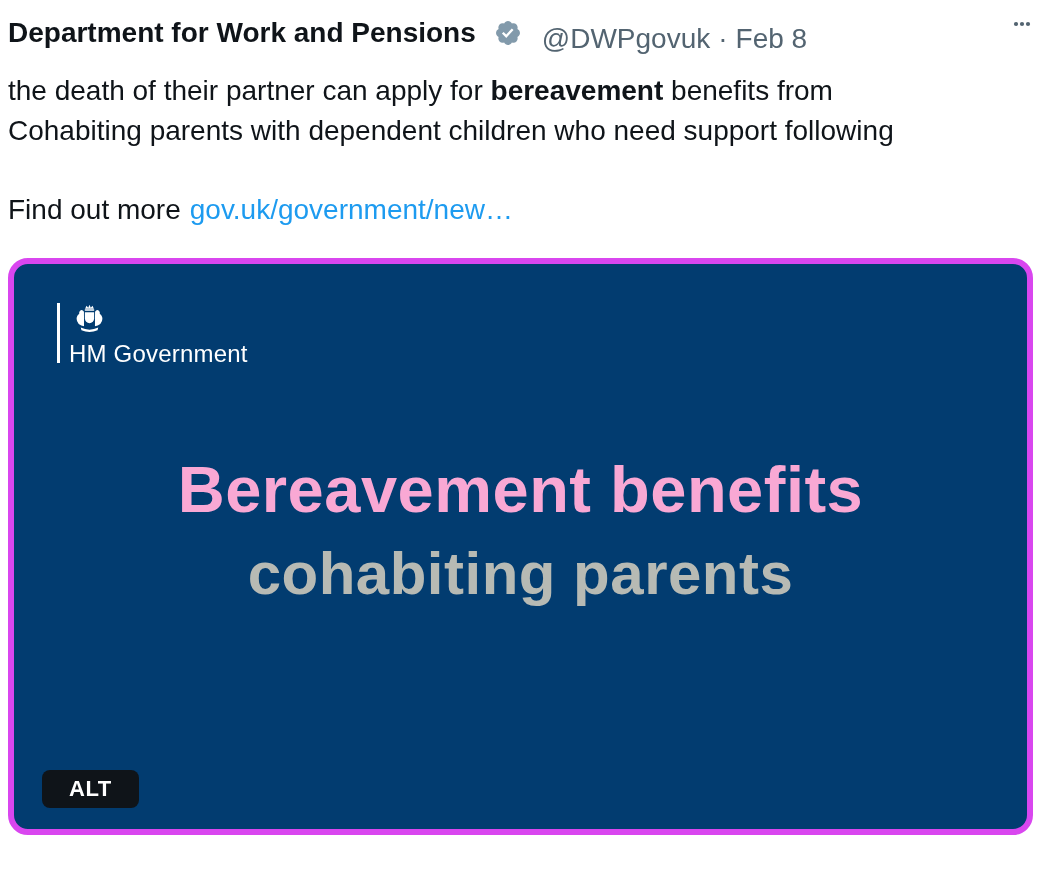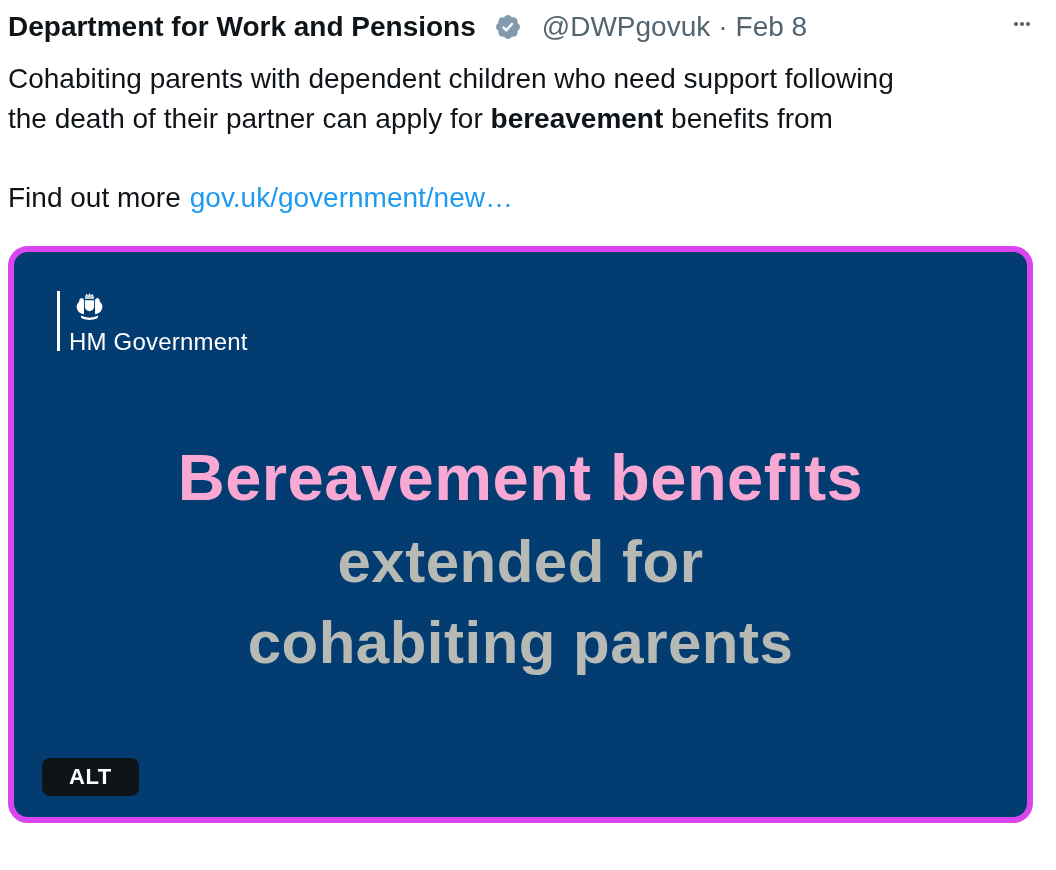--- a/index.html
+++ b/index.html
@@ -34,20 +34,21 @@
     margin-left: 7px;
     display: inline-flex;
     align-items: center;
   }
   .handle-group {
     margin-left: 9px;
     color: #536471;
     font-weight: 400;
     display: inline-flex;
     align-items: center;
+    margin-top: 12px;
   }
   .sep { margin: 0 8px; }
   .more-btn {
     margin-left: auto;
     margin-right: 2px;
     display: inline-flex;
     align-items: center;
     cursor: pointer;
     align-self: flex-start;
     padding-top: 2px;
@@ -167,22 +168,22 @@
         <g fill="#536471">
           <circle cx="6" cy="12" r="2.1"></circle>
           <circle cx="12" cy="12" r="2.1"></circle>
           <circle cx="18" cy="12" r="2.1"></circle>
         </g>
       </svg>
     </span>
   </div>
 
   <div class="body-text">
+    <div><span>the death of their partner can apply for </span><span class="bold">bereavement</span><span> benefits from</span></div>
     <div>Cohabiting parents with dependent children who need support following</div>
-    <div><span>the death of their partner can apply for </span><span class="bold">bereavement</span><span> benefits from</span></div>
   </div>
 
   <div class="cta-line">
     <span>Find out more</span><span class="link">gov.uk/government/new…</span>
   </div>
 
   <div class="card">
 
     <div class="hm-logo">
       <div class="bar"></div>
@@ -201,20 +202,19 @@
 
             <path d="M12.5 26.5 q9.5 4.6 19 0 l-0.8 3 q-8.7 3.8 -17.4 0 z"></path>
           </svg>
         </span>
         <span class="logo-text">HM Government</span>
       </div>
     </div>
 
     <div class="headline">
       <div class="l1">Bereavement benefits</div>
-      <div class="l2">extended for</div>
       <div class="l3">cohabiting parents</div>
     </div>
 
     <div class="alt-badge">ALT</div>
   </div>
 
 </div>
 
 </body></html>

